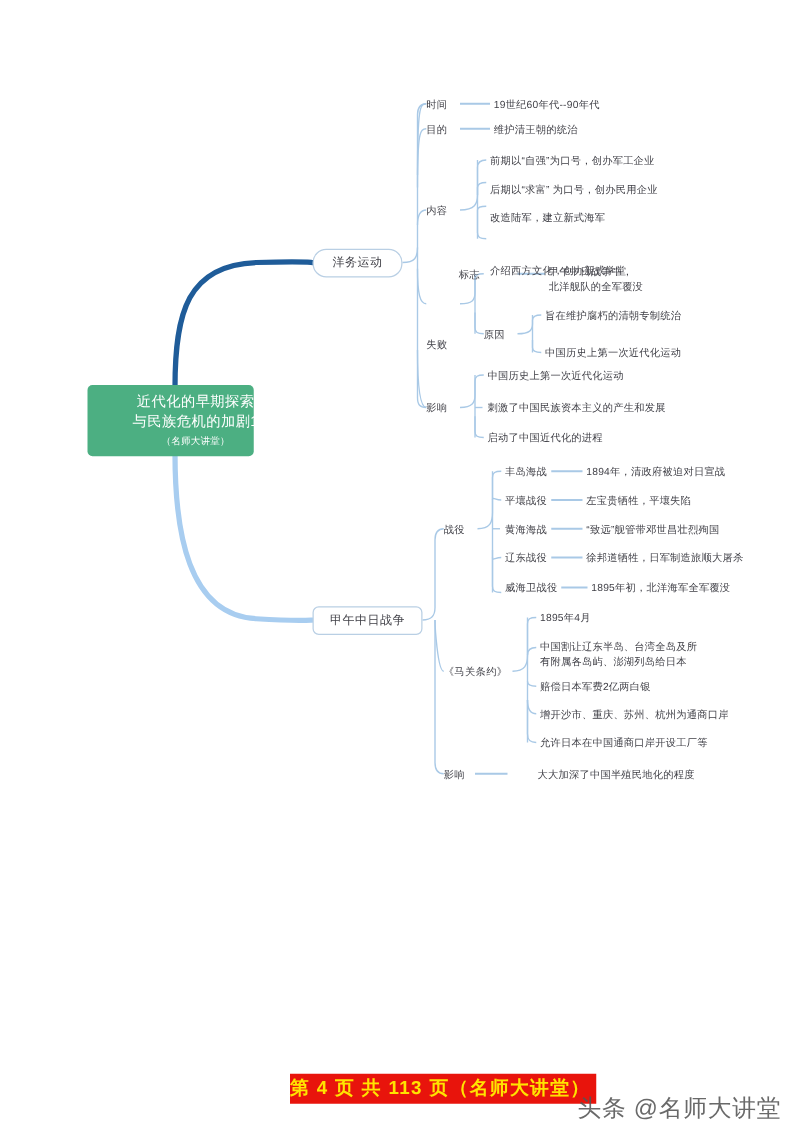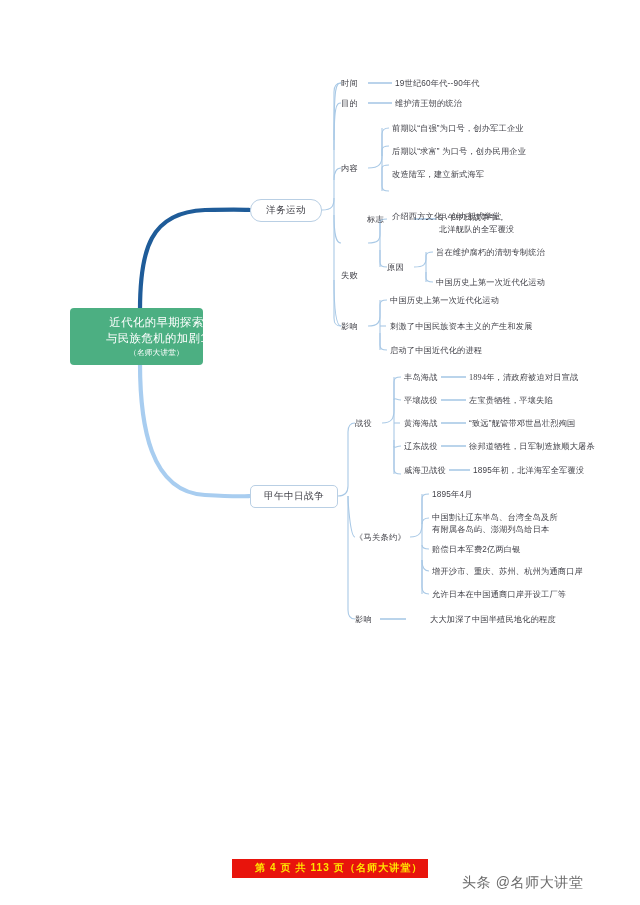--- a/index.html
+++ b/index.html
@@ -91,32 +91,32 @@
     font-size: 8.2px;
     white-space: pre;
     letter-spacing: .3px;
   }
   #footer-banner {
     position: absolute;
     left: 232px;
     top: 859px;
     background: #e8140c;
     color: #ffe400;
-    font-size: 10px;
+    font-size: 15px;
     font-weight: bold;
     letter-spacing: 1.1px;
-    padding: 2px 5px 3px 23px;
+    padding: 2px 5px 3px 0;
     white-space: pre;
   }
   #watermark {
     position: absolute;
     left: 462px;
     top: 874px;
     color: #555555;
-    font-size: 14px;
+    font-size: 19px;
     letter-spacing: .6px;
     white-space: pre;
     opacity: .88;
   }
 </style>
 </head>
 <body>
 
 <svg id="mindmap-canvas" viewBox="0 0 640 905" xmlns="http://www.w3.org/2000/svg">
 
@@ -221,21 +221,21 @@
 
 <div class="node-text" style="left:390px; top:295px;">中国历史上第一次近代化运动</div>
 <div class="node-text" style="left:390px; top:321px;">刺激了中国民族资本主义的产生和发展</div>
 <div class="node-text" style="left:390px; top:345px;">启动了中国近代化的进程</div>
 
 <div class="sub-label" style="left:355px; top:418px;">战役</div>
 <div class="sub-label" style="left:355px; top:532px;">《马关条约》</div>
 <div class="sub-label" style="left:355px; top:614px;">影响</div>
 
 <div class="node-text" style="left:404px; top:372px;">丰岛海战</div>
-<div class="node-text" style="left:469px; top:372px;font-family:Liberation Serif, serif;">1894年，清政府被迫对日宣战</div>
+<div class="node-text" style="left:469px; top:372px;">1894年，清政府被迫对日宣战</div>
 <div class="node-text" style="left:404px; top:395px;">平壤战役</div>
 <div class="node-text" style="left:469px; top:395px;">左宝贵牺牲，平壤失陷</div>
 <div class="node-text" style="left:404px; top:418px;">黄海海战</div>
 <div class="node-text" style="left:469px; top:418px;text-align:right;">“致远”舰管带邓世昌壮烈殉国</div>
 <div class="node-text" style="left:404px; top:441px;">辽东战役</div>
 <div class="node-text" style="left:469px; top:441px;">徐邦道牺牲，日军制造旅顺大屠杀</div>
 <div class="node-text" style="left:404px; top:465px;">威海卫战役</div>
 <div class="node-text" style="left:473px; top:465px;">1895年初，北洋海军全军覆没</div>
 
 <div class="node-text" style="left:432px; top:489px;">1895年4月</div>

